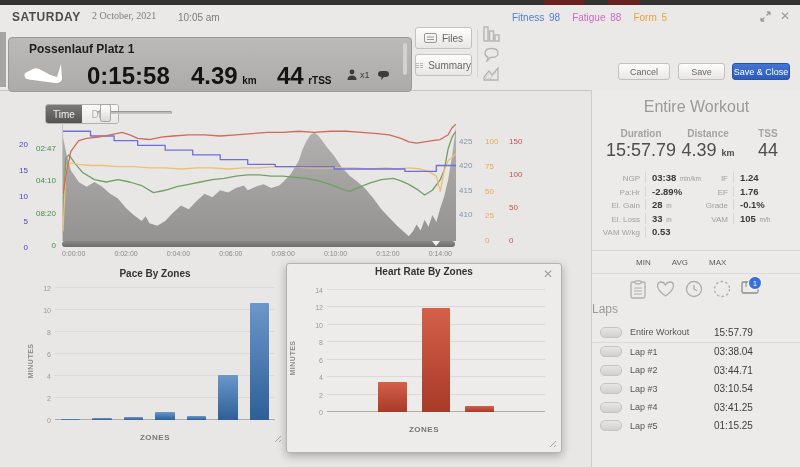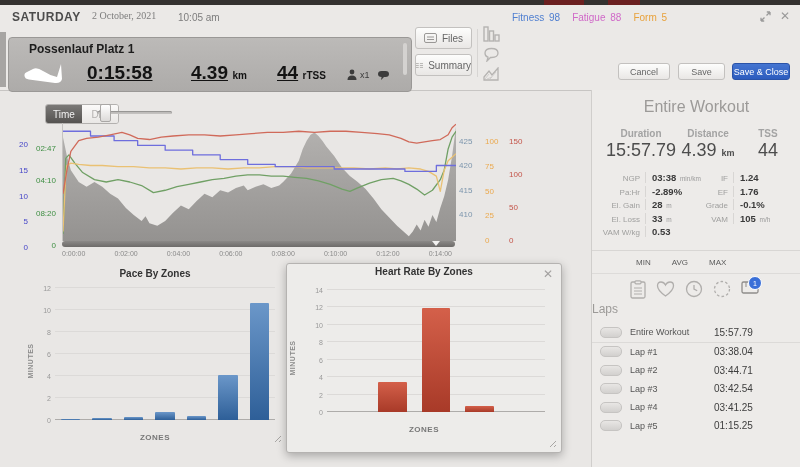--- a/index.html
+++ b/index.html
@@ -16,21 +16,21 @@
   #time{left:178px;top:7px;font-size:10px;color:#7d7d7d;}
   #metrics{left:512px;top:7px;font-size:10px;display:flex;gap:12px;}
   .metric .m-lab{margin-right:2px;}
   #win-icons{left:760px;top:4px;display:flex;gap:9px;align-items:center;color:#9a9a9a;}
   
   #card{left:8px;top:32px;width:402px;height:53px;background:linear-gradient(180deg,#bcbab8,#adabA9);
         border:1px solid #9a9896;border-radius:4px;}
   #card-edge{left:0;top:27px;width:6px;height:55px;background:#a7a5a3;}
   #card-title{left:20px;top:4px;font-size:12px;font-weight:bold;color:#1d1d1d;}
   #shoe{left:14px;top:22px;}
-  .bigstat{font-size:19px;font-weight:bold;color:#131313;text-decoration:underline;}
+  .bigstat{font-size:24px;font-weight:bold;color:#131313;}
   .unit{font-size:10px;font-weight:bold;color:#131313;}
   #card-dur{left:78px;top:24px;}
   #card-dist{left:182px;top:24px;}
   #card-tss{left:268px;top:24px;}
   #card-social{left:338px;top:31px;display:flex;align-items:center;gap:3px;color:#3c3c3c;font-size:9px;}
   #card-scroll{left:394px;top:5px;width:4px;height:32px;background:#d4d2d0;border-radius:2px;}
   
   .btn{background:linear-gradient(180deg,#fdfdfc,#e9e7e5);border:1px solid #c3c1bf;border-radius:3px;
        color:#666;display:flex;align-items:center;justify-content:center;gap:5px;box-sizing:border-box;cursor:default;}
   #files-btn{left:415px;top:22px;width:57px;height:22px;font-size:10px;}
@@ -466,21 +466,21 @@
           <span class="lap-time">03:38.04</span>
         </div>
         <div class="lap-row">
           <span class="lap-pill"></span>
           <span class="lap-name">Lap #2</span>
           <span class="lap-time">03:44.71</span>
         </div>
         <div class="lap-row">
           <span class="lap-pill"></span>
           <span class="lap-name">Lap #3</span>
-          <span class="lap-time">03:42.54</span>
+          <span class="lap-time">03:10.54</span>
         </div>
         <div class="lap-row">
           <span class="lap-pill"></span>
           <span class="lap-name">Lap #4</span>
           <span class="lap-time">03:41.25</span>
         </div>
         <div class="lap-row">
           <span class="lap-pill"></span>
           <span class="lap-name">Lap #5</span>
           <span class="lap-time">01:15.25</span>

